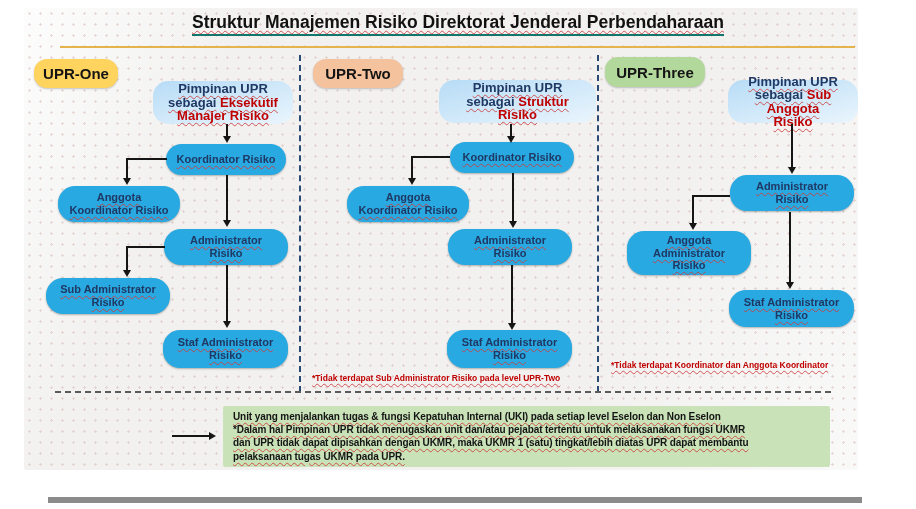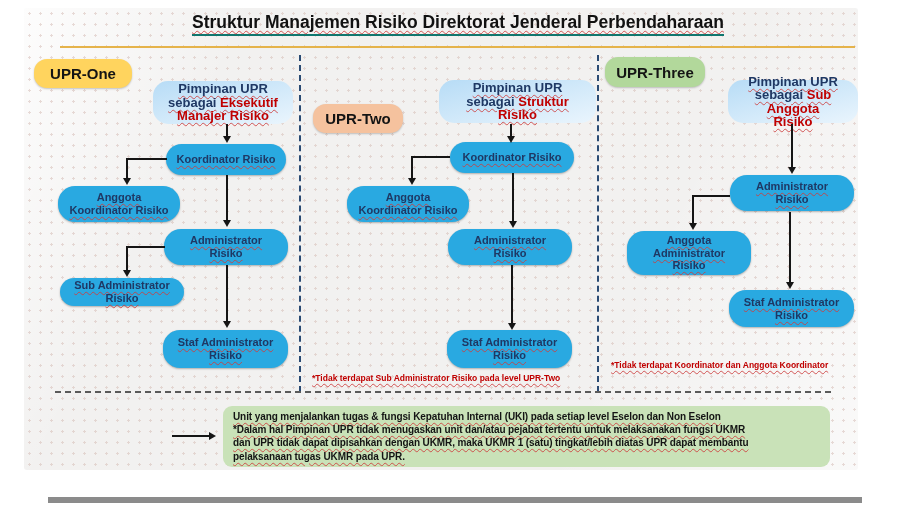--- a/index.html
+++ b/index.html
@@ -23,61 +23,61 @@
   .fn{position:absolute;color:#c00000;font-weight:bold;font-size:8.5px;line-height:10.5px;}
   .ln{position:absolute;background:#151515;}
   .ah{position:absolute;width:0;height:0;}
   .ah.down{border-left:4px solid transparent;border-right:4px solid transparent;border-top:7px solid #151515;}
   .ah.right{border-top:4px solid transparent;border-bottom:4px solid transparent;border-left:7px solid #151515;}
   .vdash{position:absolute;width:0;border-left:2px dashed #2a4a73;}
   .hdash{position:absolute;height:0;border-top:2px dashed #5a5a5a;}
   .ellipse{position:absolute;left:70px;top:410px;width:102px;height:52px;border-radius:50%;
     background:#8fce4f;border:1px solid #79b83c;display:flex;flex-direction:column;align-items:center;justify-content:center;
     font-weight:bold;font-size:10.5px;line-height:12.5px;color:#2c3318;text-align:center;}
-  .note{position:absolute;left:223px;top:406px;width:607px;height:61px;background:#c9e2b8;border-radius:9px;
+  .note{position:absolute;left:223px;top:406px;width:607px;height:61px;background:#c9e2b8;border-radius:2px;
     box-sizing:border-box;padding:4px 10px;font-weight:bold;font-size:10px;line-height:13.2px;color:#141414;letter-spacing:-0.1px;white-space:nowrap;}
   .footerbar{position:absolute;left:48px;top:497px;width:814px;height:6px;background:#8b8b8b;}
 </style>
 </head>
 <body>
 
 <div class="page">
   <div class="canvas"></div>
 
   <div class="title-wrap">
     <span class="title-underline">
       <span class="title wavy">Struktur Manajemen Risiko Direktorat Jenderal Perbendaharaan</span>
     </span>
   </div>
   <div class="rule"></div>
 
   <div class="vdash" style="left:299px;top:55px;height:337px;"></div>
   <div class="vdash" style="left:597px;top:55px;height:337px;"></div>
   <div class="hdash" style="left:55px;top:391px;width:776px;"></div>
 
-  <div class="box lbl" style="left:34px;top:59px;width:98px;height:29px;background:#ffd45e;">
+  <div class="box lbl" style="left:34px;top:59px;width:84px;height:29px;background:#ffd45e;">
     <span>UPR-One</span>
   </div>
   <div class="box pim" style="left:153px;top:81px;width:140px;height:43px;">
     <span class="wavy">Pimpinan UPR</span>
     <span><span class="wavy">sebagai</span> <span class="red wavy">Eksekutif</span></span>
     <span class="red wavy">Manajer Risiko</span>
   </div>
   <div class="box blue" style="left:166px;top:144px;width:120px;height:31px;">
     <span class="wavy">Koordinator Risiko</span>
   </div>
   <div class="box blue" style="left:58px;top:186px;width:122px;height:36px;">
     <span class="wavy">Anggota</span>
     <span class="wavy">Koordinator Risiko</span>
   </div>
   <div class="box blue" style="left:164px;top:229px;width:124px;height:36px;">
     <span class="wavy">Administrator</span>
     <span class="wavy">Risiko</span>
   </div>
-  <div class="box blue" style="left:60px;top:278px;width:124px;height:28px;">
+  <div class="box blue" style="left:46px;top:278px;width:124px;height:36px;">
     <span class="wavy">Sub Administrator</span>
     <span class="wavy">Risiko</span>
   </div>
   <div class="box blue" style="left:163px;top:330px;width:125px;height:38px;">
     <span class="wavy">Staf Administrator</span>
     <span class="wavy">Risiko</span>
   </div>
 
   <div class="ln" style="left:226px;top:124px;width:1.6px;height:14px;"></div>
   <div class="ah down" style="left:223px;top:136px;"></div>
@@ -85,21 +85,21 @@
   <div class="ln" style="left:126px;top:158px;width:1.6px;height:22px;"></div>
   <div class="ah down" style="left:123px;top:178px;"></div>
   <div class="ln" style="left:226px;top:175px;width:1.6px;height:47px;"></div>
   <div class="ah down" style="left:223px;top:220px;"></div>
   <div class="ln" style="left:127px;top:246px;width:38px;height:1.6px;"></div>
   <div class="ln" style="left:126px;top:246px;width:1.6px;height:26px;"></div>
   <div class="ah down" style="left:123px;top:270px;"></div>
   <div class="ln" style="left:226px;top:265px;width:1.6px;height:58px;"></div>
   <div class="ah down" style="left:223px;top:321px;"></div>
 
-  <div class="box lbl" style="left:313px;top:59px;width:90px;height:29px;background:#f5c29e;margin-top:45px;">
+  <div class="box lbl" style="left:313px;top:59px;width:90px;height:29px;background:#f5c29e;">
     <span>UPR-Two</span>
   </div>
   <div class="box pim" style="left:439px;top:80px;width:157px;height:43px;">
     <span class="wavy">Pimpinan UPR</span>
     <span><span class="wavy">sebagai</span> <span class="red wavy">Struktur</span></span>
     <span class="red wavy">Risiko</span>
   </div>
   <div class="box blue" style="left:450px;top:142px;width:124px;height:31px;">
     <span class="wavy">Koordinator Risiko</span>
   </div>

